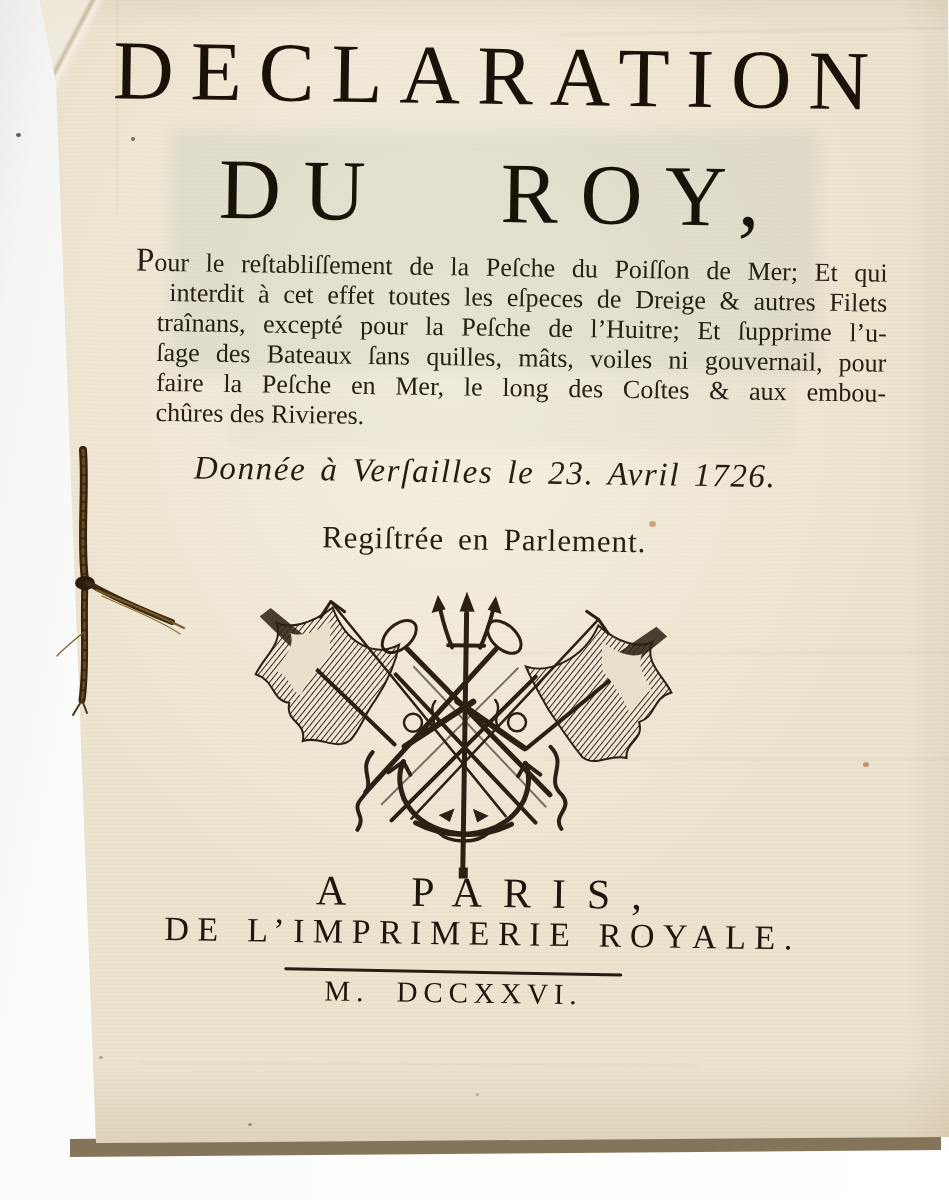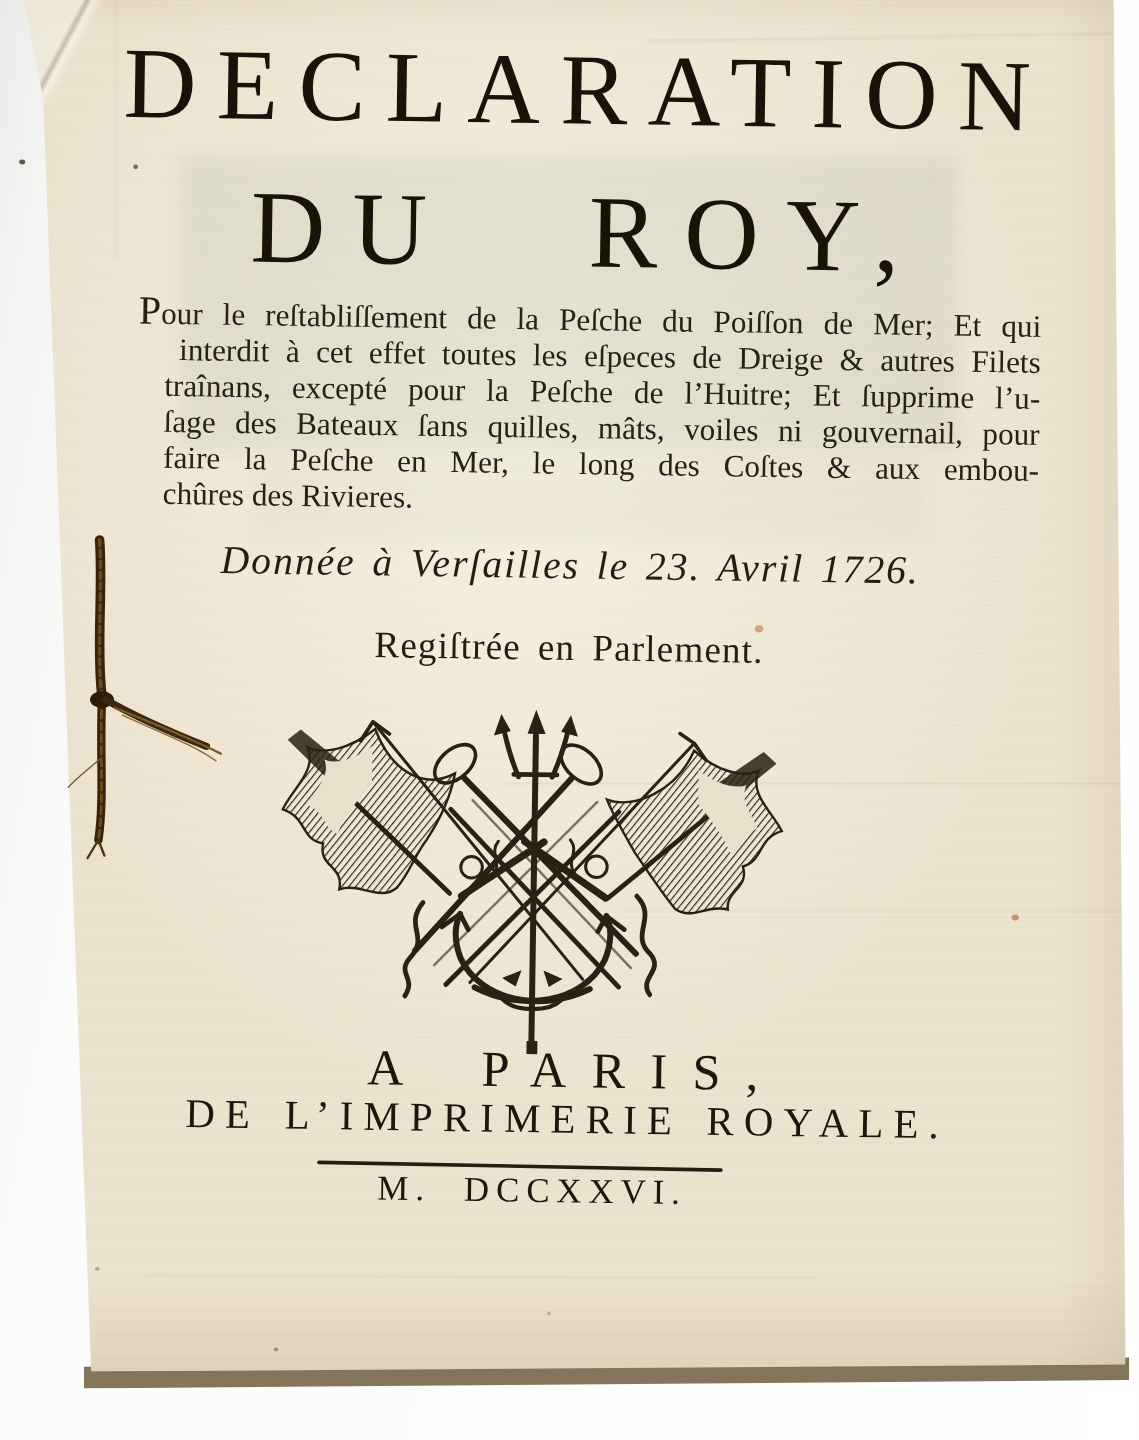--- a/index.html
+++ b/index.html
@@ -13,20 +13,21 @@
   
   .page{
     position:absolute;inset:0;
     clip-path:polygon(20px 0px,928px 0px,938px 1137px,76px 1143px,36px 82px);
     background:
       radial-gradient(ellipse 620px 760px at 46% 32%,rgba(255,251,240,0.55),rgba(255,251,240,0) 72%),
       linear-gradient(to right,rgba(118,94,56,0.14) 0px,rgba(118,94,56,0.05) 14px,rgba(118,94,56,0) 45px,rgba(118,94,56,0) 880px,rgba(118,94,56,0.10) 949px),
       linear-gradient(to bottom,rgba(118,94,56,0.07) 0px,rgba(118,94,56,0) 30px,rgba(118,94,56,0) 1060px,rgba(130,102,60,0.13) 1143px),
       repeating-linear-gradient(to bottom,rgba(120,100,66,0.022) 0px,rgba(120,100,66,0.022) 1px,rgba(0,0,0,0) 1px,rgba(0,0,0,0) 4px),
       #ece3cf;
+    margin-left: 20px;
   }
   
   .fold{
     position:absolute;left:0;top:0;width:98px;height:96px;
     background:linear-gradient(118deg,#f1ecdf 46%,rgba(112,92,58,0.35) 49%,rgba(250,246,236,0.85) 52%,rgba(250,246,236,0) 58%);
     opacity:.8;
   }
   
   .ghost{
     position:absolute;left:150px;top:130px;width:648px;height:244px;

